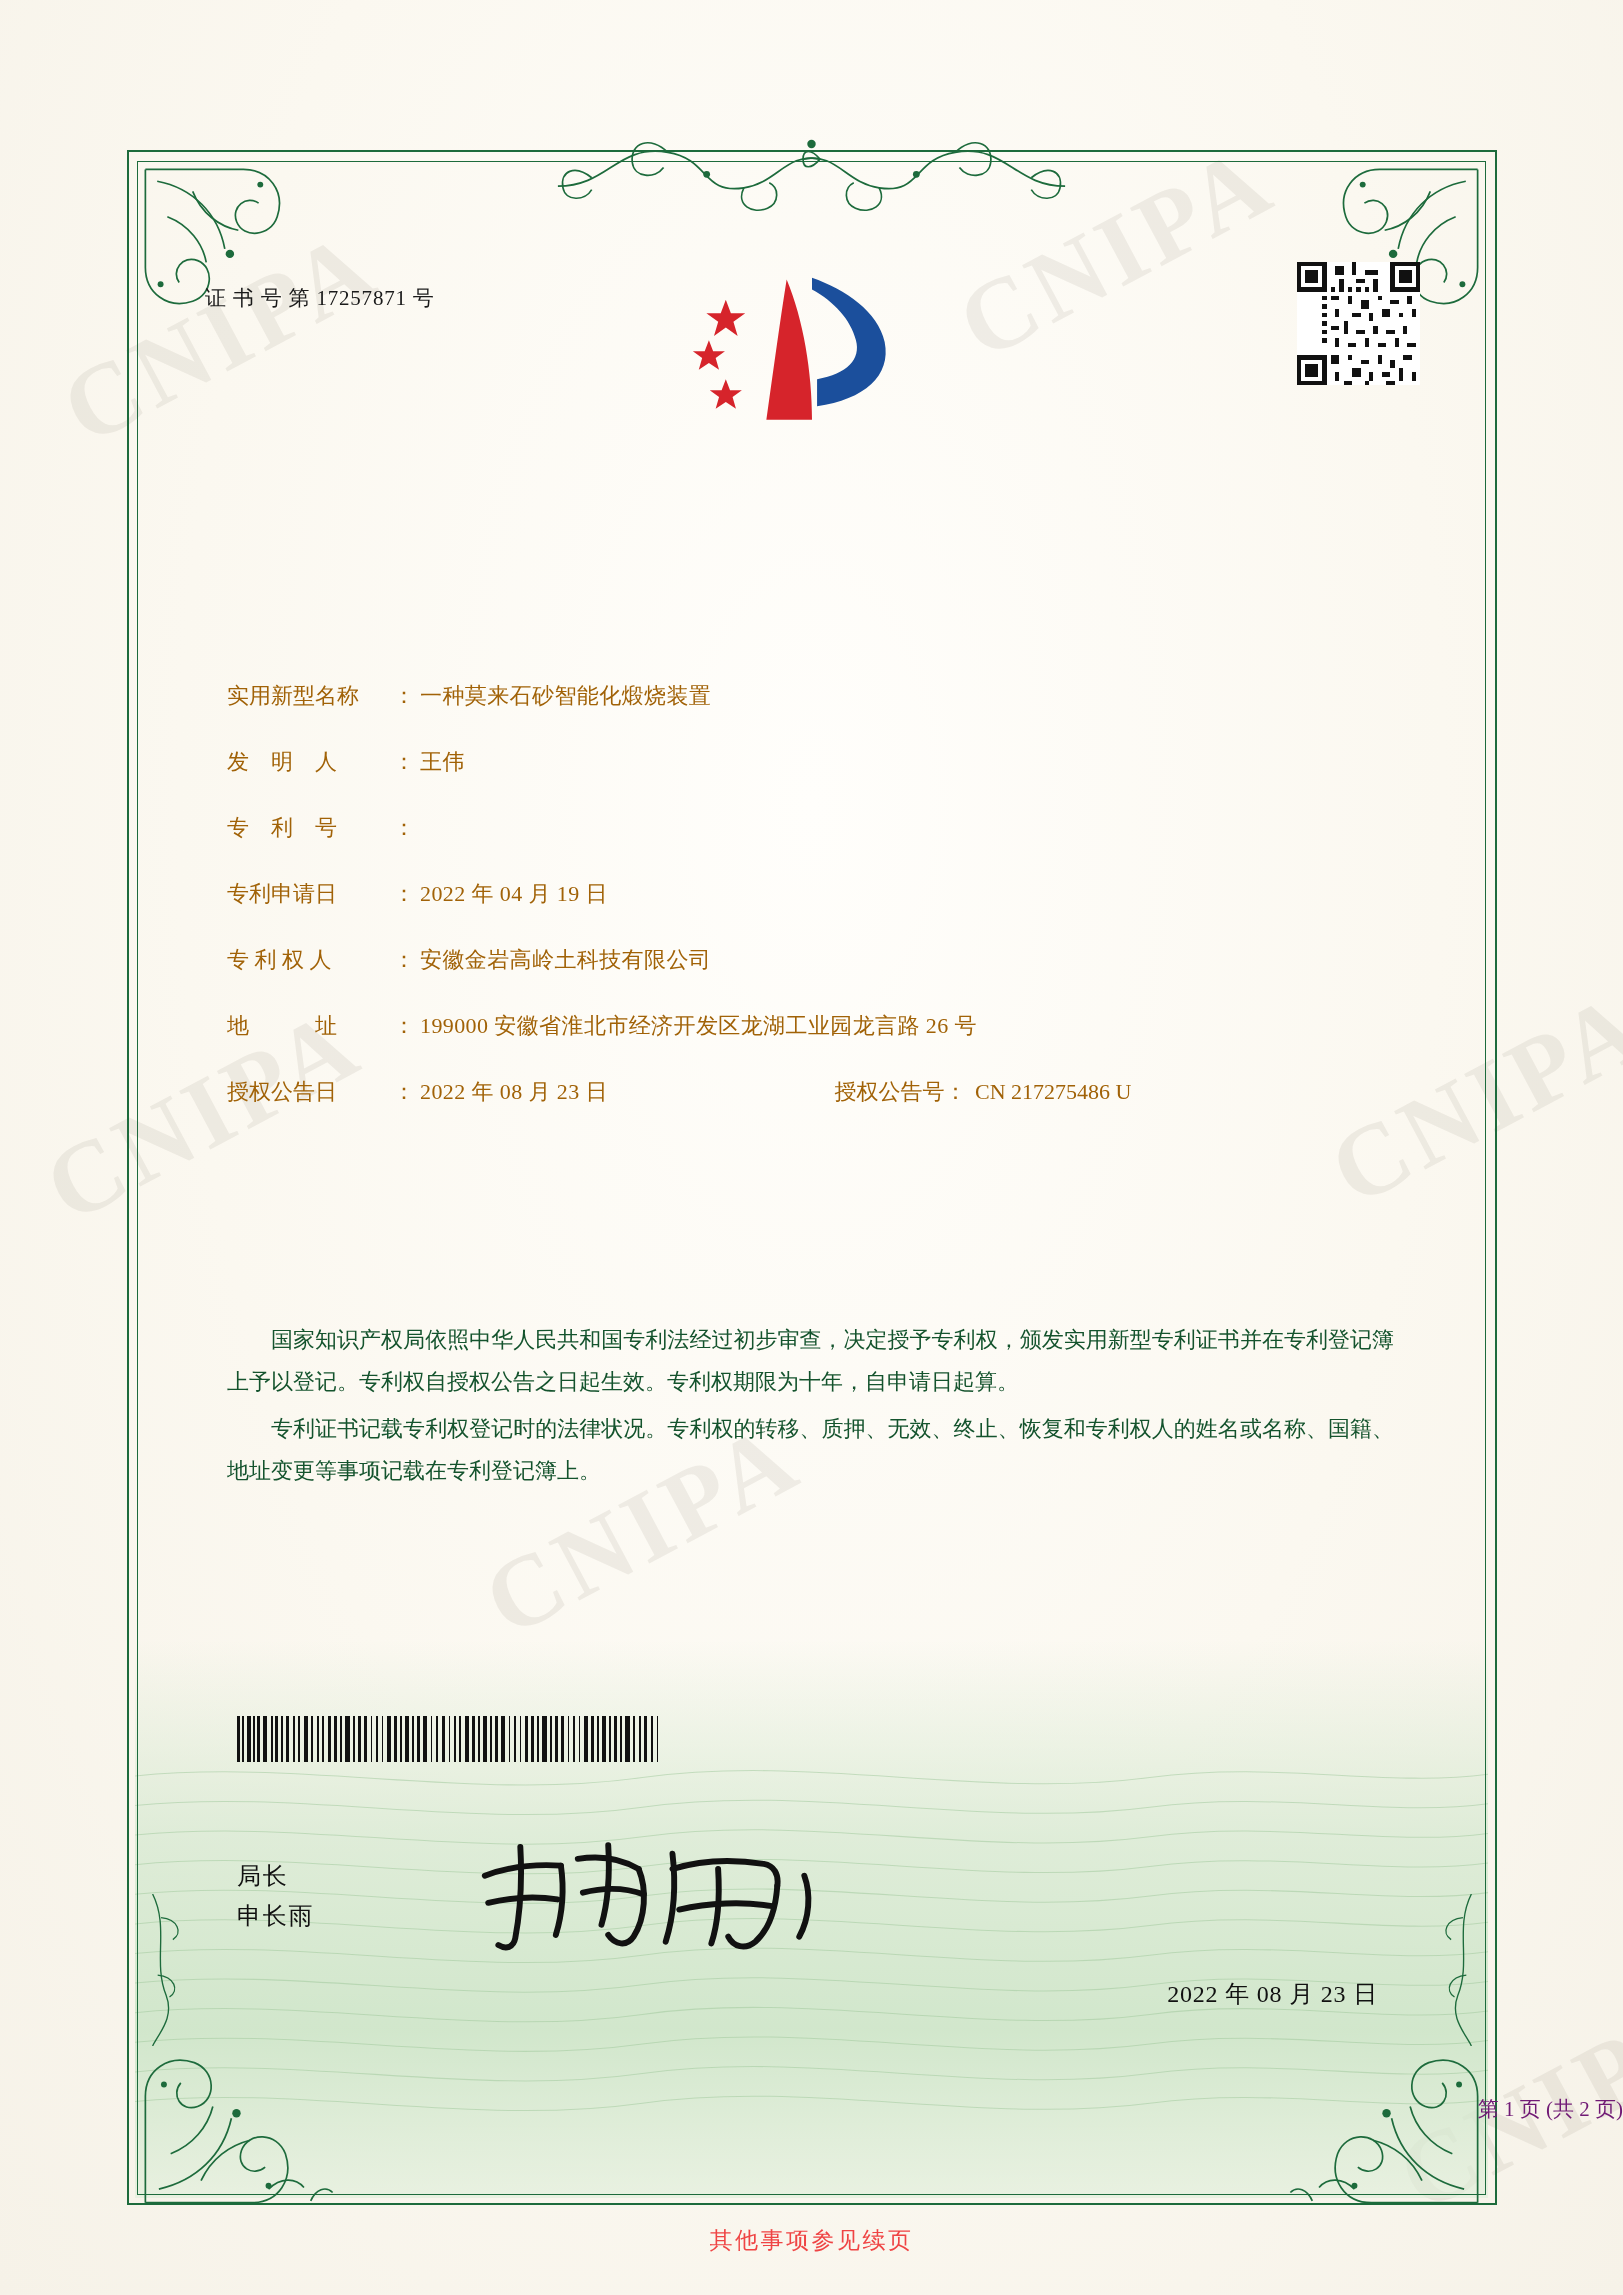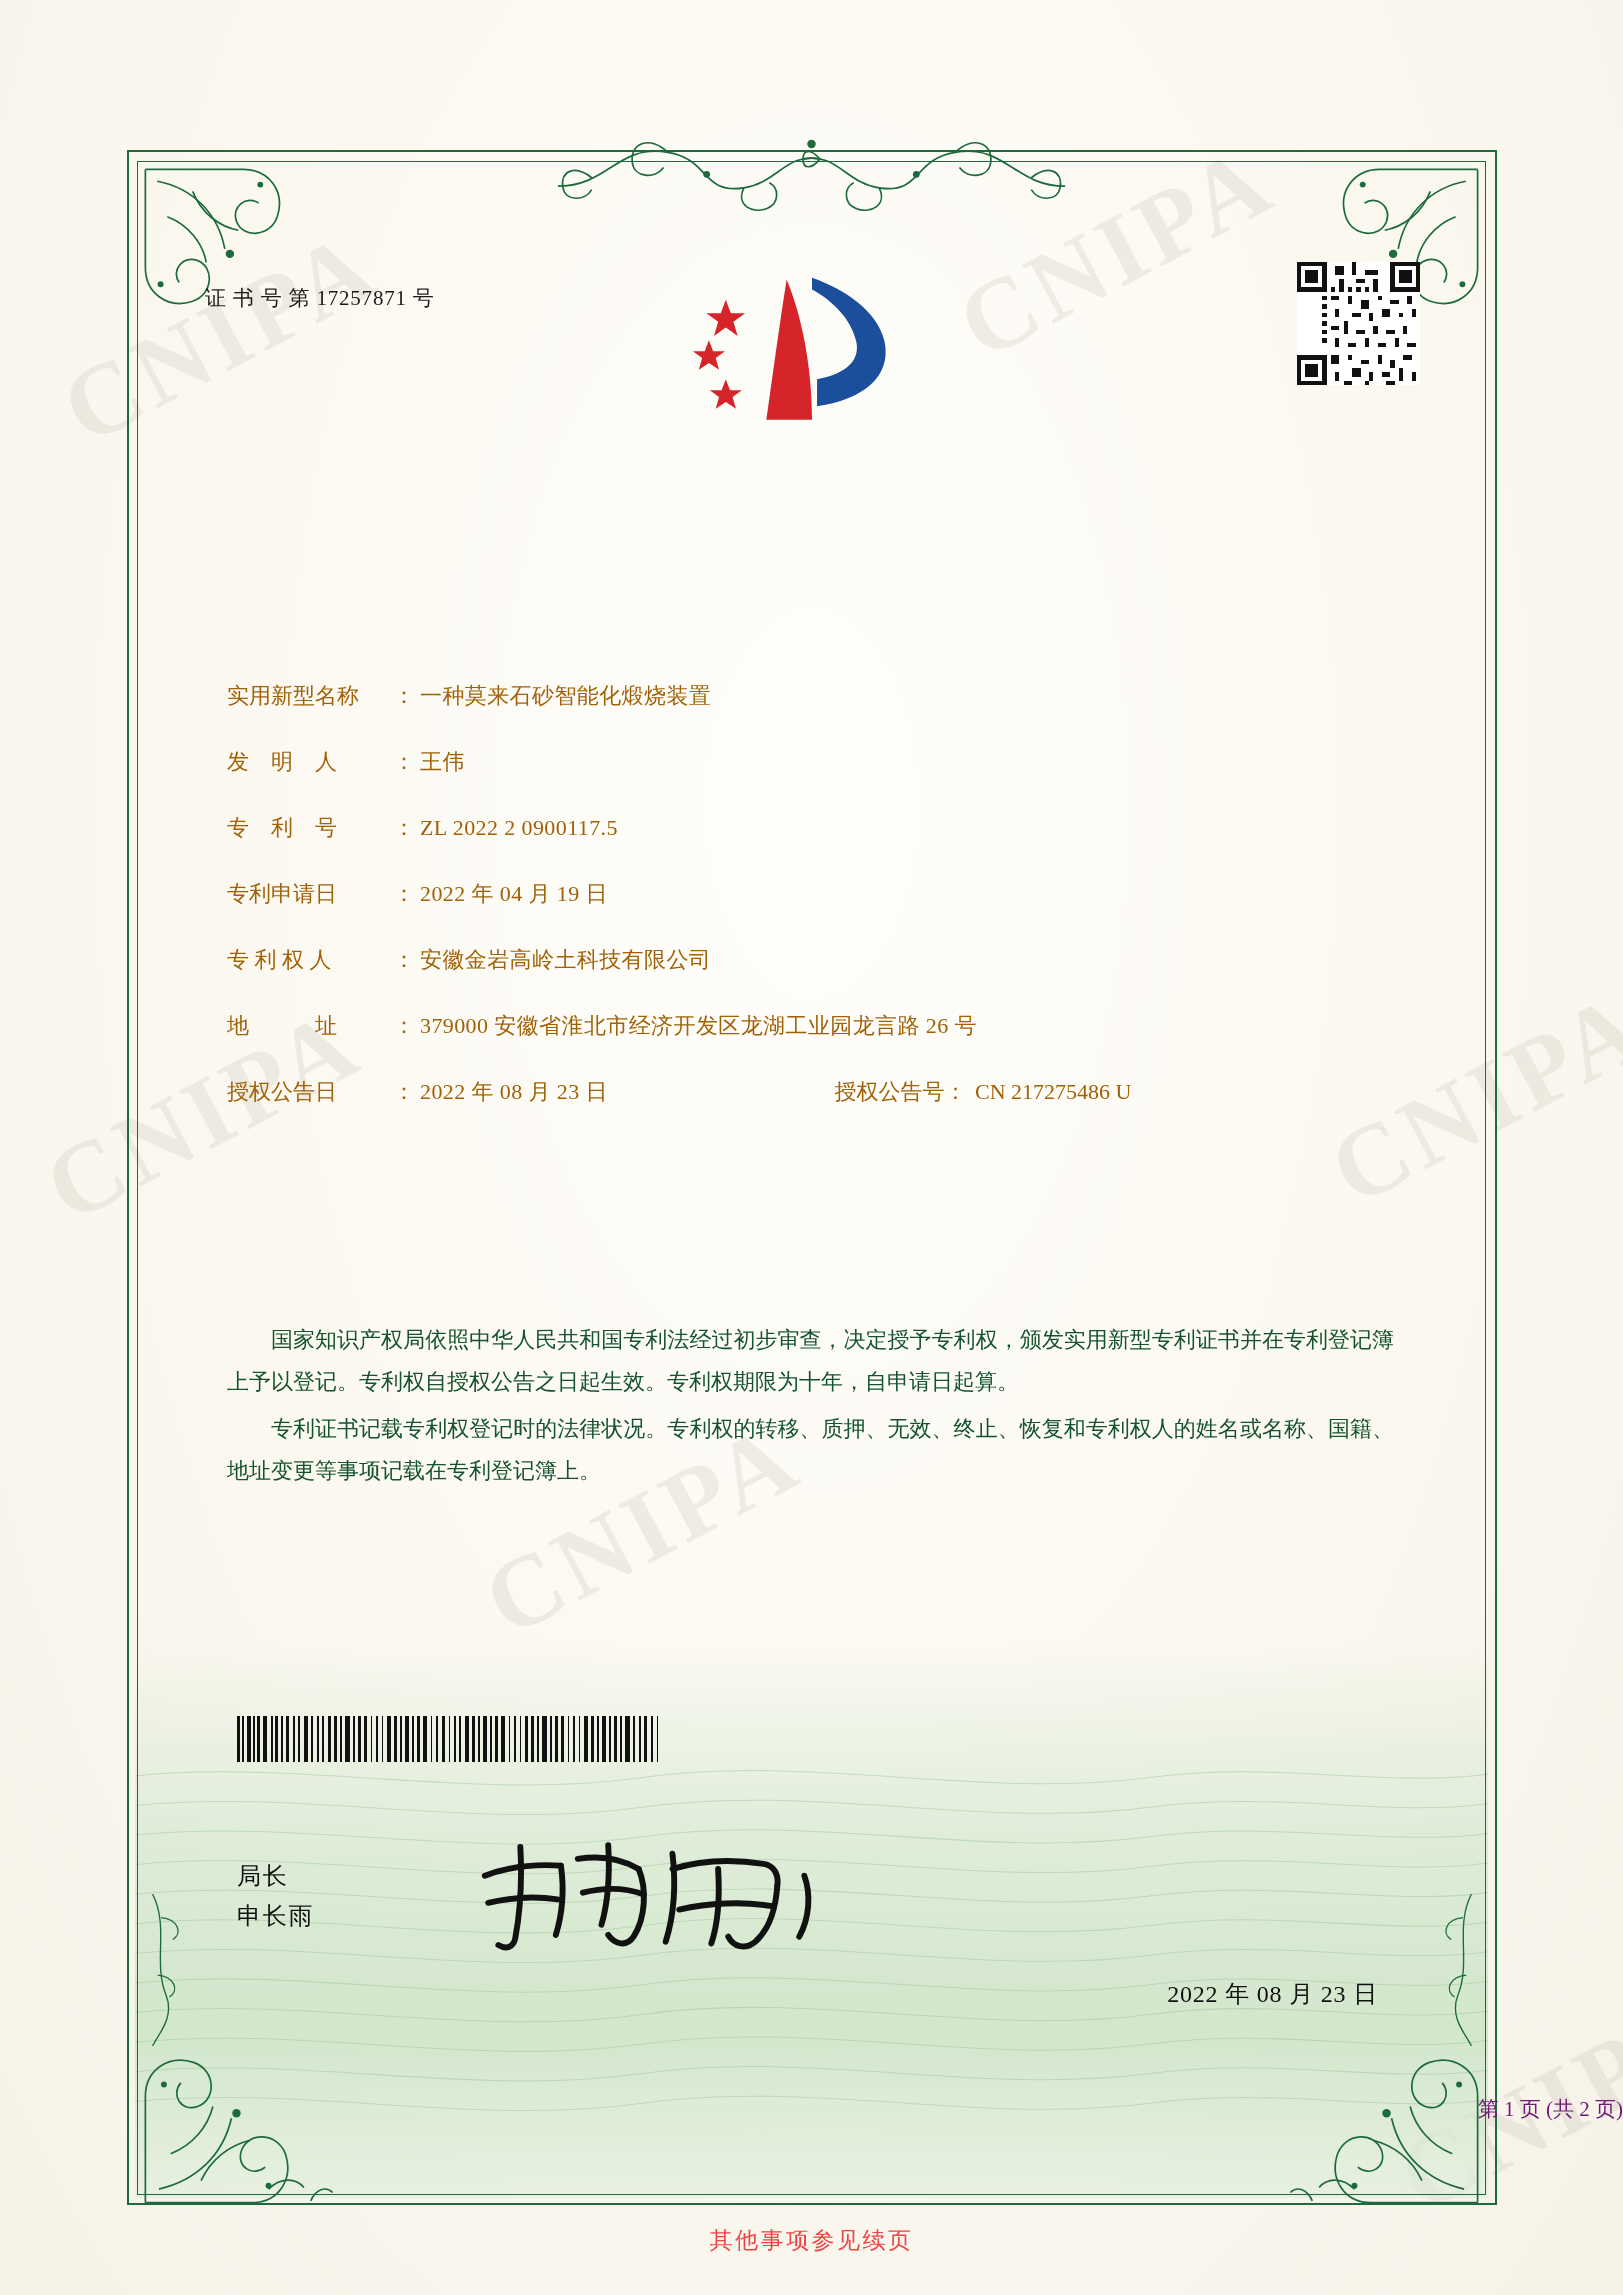--- a/index.html
+++ b/index.html
@@ -483,39 +483,38 @@
 
     <div class="field-row">
       <span class="field-label">发　明　人</span>
       <span class="field-colon">：</span>
       <span class="field-value">王伟</span>
     </div>
 
     <div class="field-row">
       <span class="field-label">专　利　号</span>
       <span class="field-colon">：</span>
-      <span class="field-value">ZL 2022 2 0900117.5</span>
     </div>
 
     <div class="field-row">
       <span class="field-label">专利申请日</span>
       <span class="field-colon">：</span>
       <span class="field-value">2022 年 04 月 19 日</span>
     </div>
 
     <div class="field-row">
       <span class="field-label">专 利 权 人</span>
       <span class="field-colon">：</span>
       <span class="field-value">安徽金岩高岭土科技有限公司</span>
     </div>
 
     <div class="field-row">
       <span class="field-label">地　　　址</span>
       <span class="field-colon">：</span>
-      <span class="field-value">379000 安徽省淮北市经济开发区龙湖工业园龙言路 26 号</span>
+      <span class="field-value">199000 安徽省淮北市经济开发区龙湖工业园龙言路 26 号</span>
     </div>
 
     <div class="field-row dual">
       <span class="field-label">授权公告日</span>
       <span class="field-colon">：</span>
       <span class="field-value">2022 年 08 月 23 日</span>
       <span class="field-label2">授权公告号：</span>
       <span class="field-label2">CN 217275486 U</span>
     </div>
 

